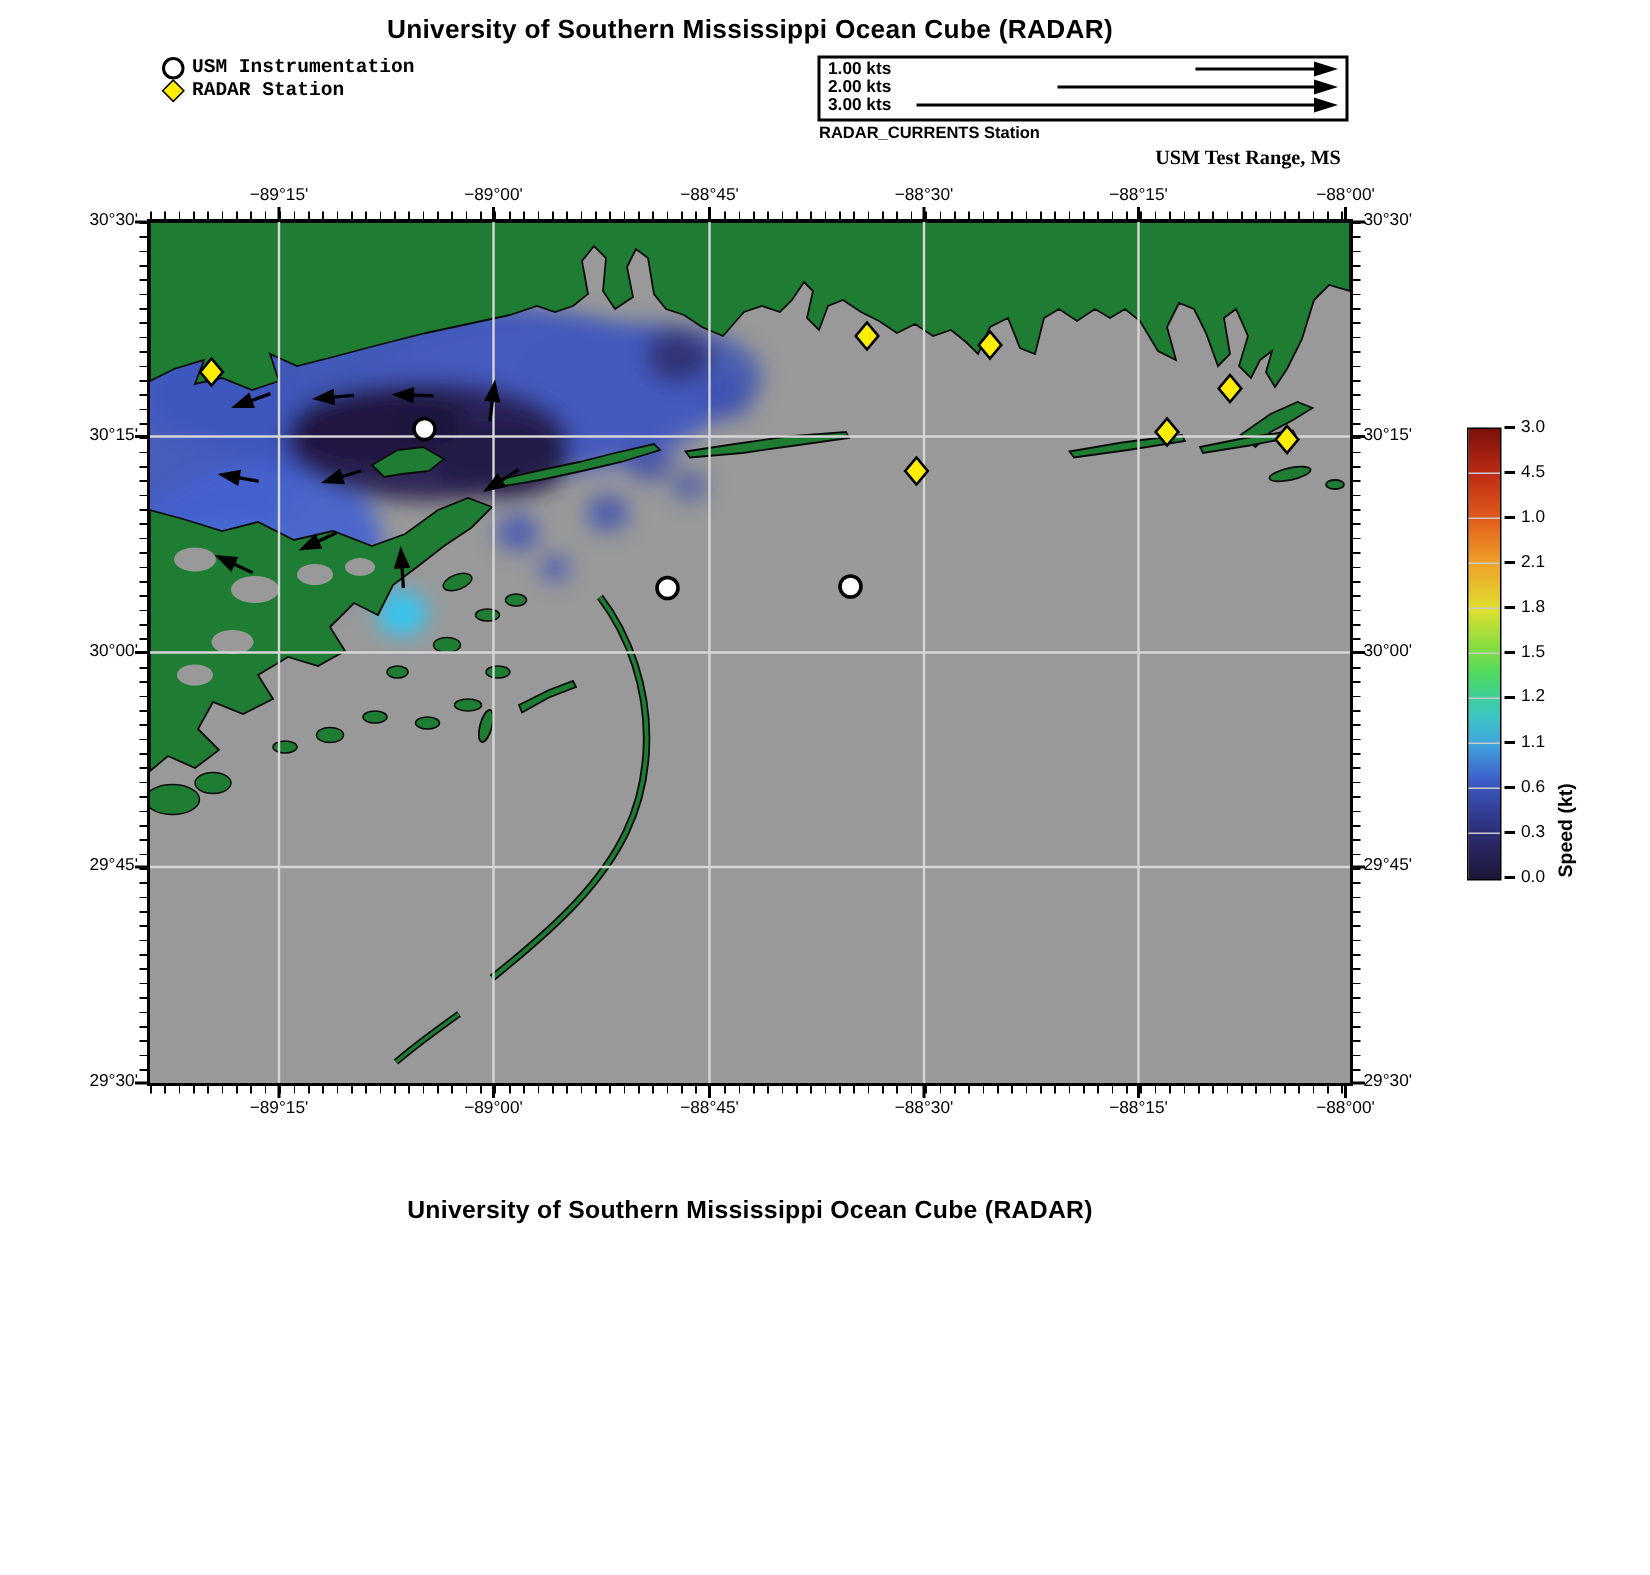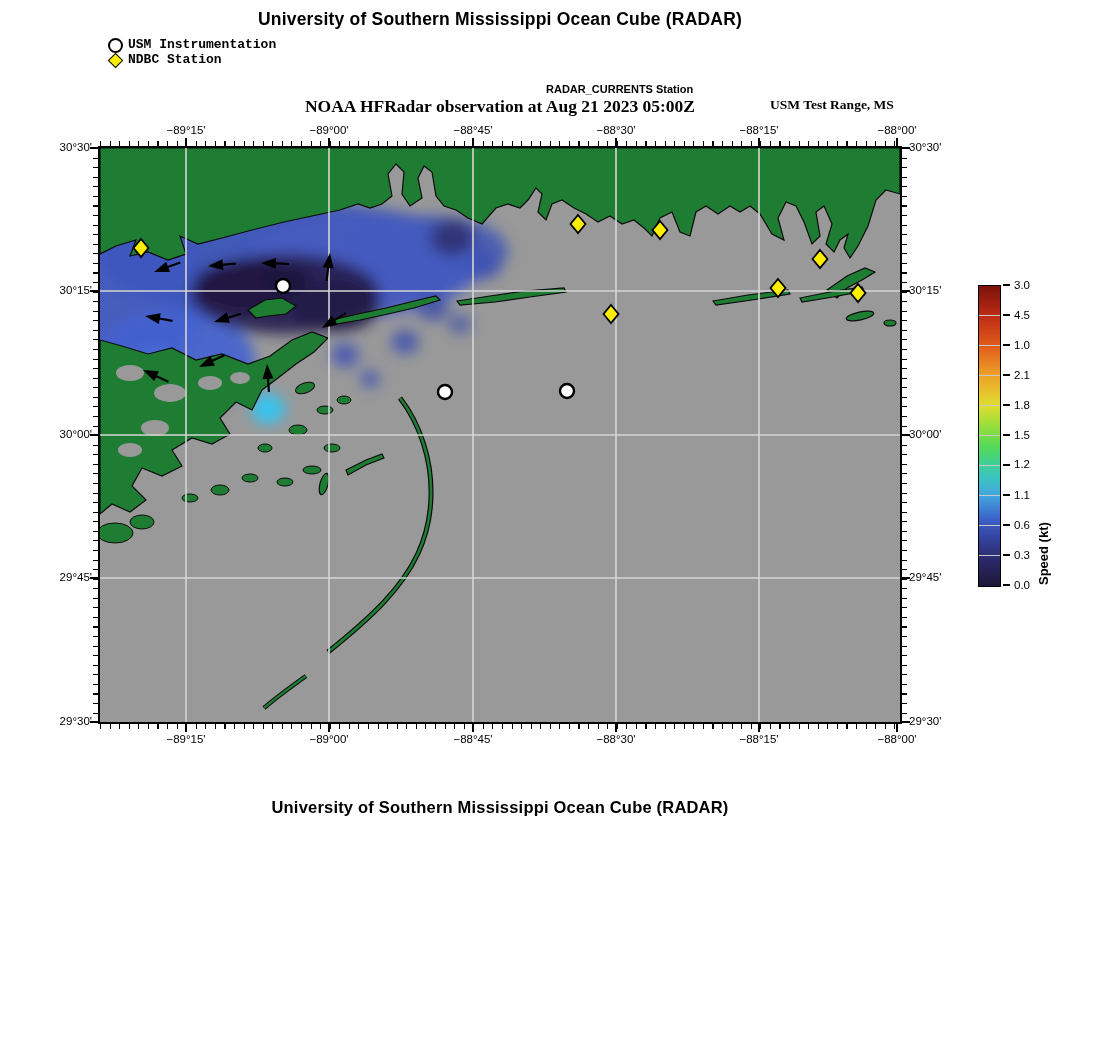--- a/index.html
+++ b/index.html
@@ -43,27 +43,37 @@
 
   <div class="abs title" id="title-top">University of Southern Mississippi Ocean Cube (RADAR)</div>
 
   <div class="abs" id="legend">
     <div class="legend-row" style="top:0;">
       <span class="circle-ic"></span>
       <span class="legend-label">USM Instrumentation</span>
     </div>
     <div class="legend-row" style="top:15px;">
       <span class="diamond-ic"></span>
-      <span class="legend-label">NDBC Station</span>
+      <span class="legend-label">RADAR Station</span>
     </div>
   </div>
 
+  <div class="abs" id="vecbox">
+      <div class="vec-label" style="top: 1px;">1.00 kts</div>
+      <div class="vec-line" style="top: 6.4px; width: 80px;"></div>
+      <div class="vec-head" style="top: 2px;"></div>
+      <div class="vec-label" style="top: 13px;">2.00 kts</div>
+      <div class="vec-line" style="top: 18.4px; width: 172px;"></div>
+      <div class="vec-head" style="top: 14px;"></div>
+      <div class="vec-label" style="top: 25px;">3.00 kts</div>
+      <div class="vec-line" style="top: 30.4px; width: 266px;"></div>
+      <div class="vec-head" style="top: 26px;"></div>
+    </div>
   <div class="abs" id="vec-caption">RADAR_CURRENTS Station</div>
 
-  <div class="abs" id="subtitle">NOAA HFRadar observation at Aug 21 2023 05:00Z</div>
   <div class="abs" id="range-label">USM Test Range, MS</div>
 
   <div class="tickstrip-h" style="top:141px;"></div>
   <div class="tickstrip-h" style="top:724px;"></div>
   <div class="tickstrip-v" style="left:93px;"></div>
   <div class="tickstrip-v" style="left:902px;"></div>
 
   <div class="abs" id="map">
     <svg width="800" height="574" viewBox="0 0 800 574">
       <defs>

